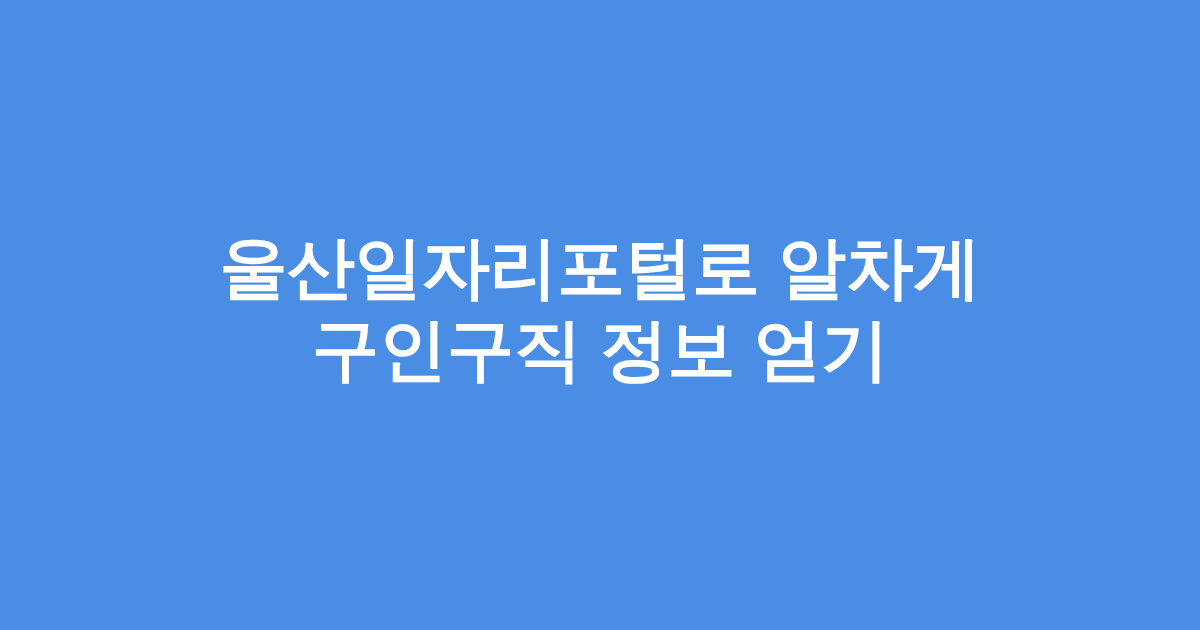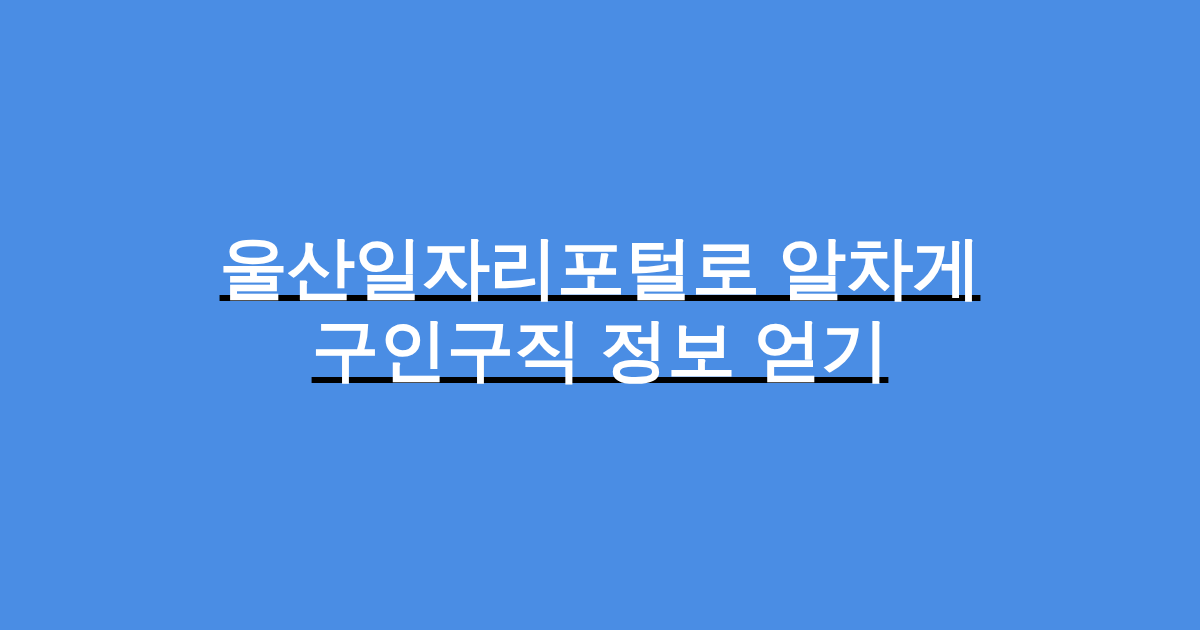--- a/index.html
+++ b/index.html
@@ -25,21 +25,20 @@
     align-items: center;
     justify-content: center;
     overflow: hidden;
   }
 
   .title-block {
     width: 1000px;
     margin: 0;
     padding: 0 0 14px 0;
     text-align: center;
-    text-decoration: underline;
   }
 
   .title-text {
     display: block;
     margin: 0;
     padding: 0;
     color: #ffffff;
     font-family: "Liberation Sans", "DejaVu Sans", sans-serif;
     font-size: 68px;
     font-weight: 700;

